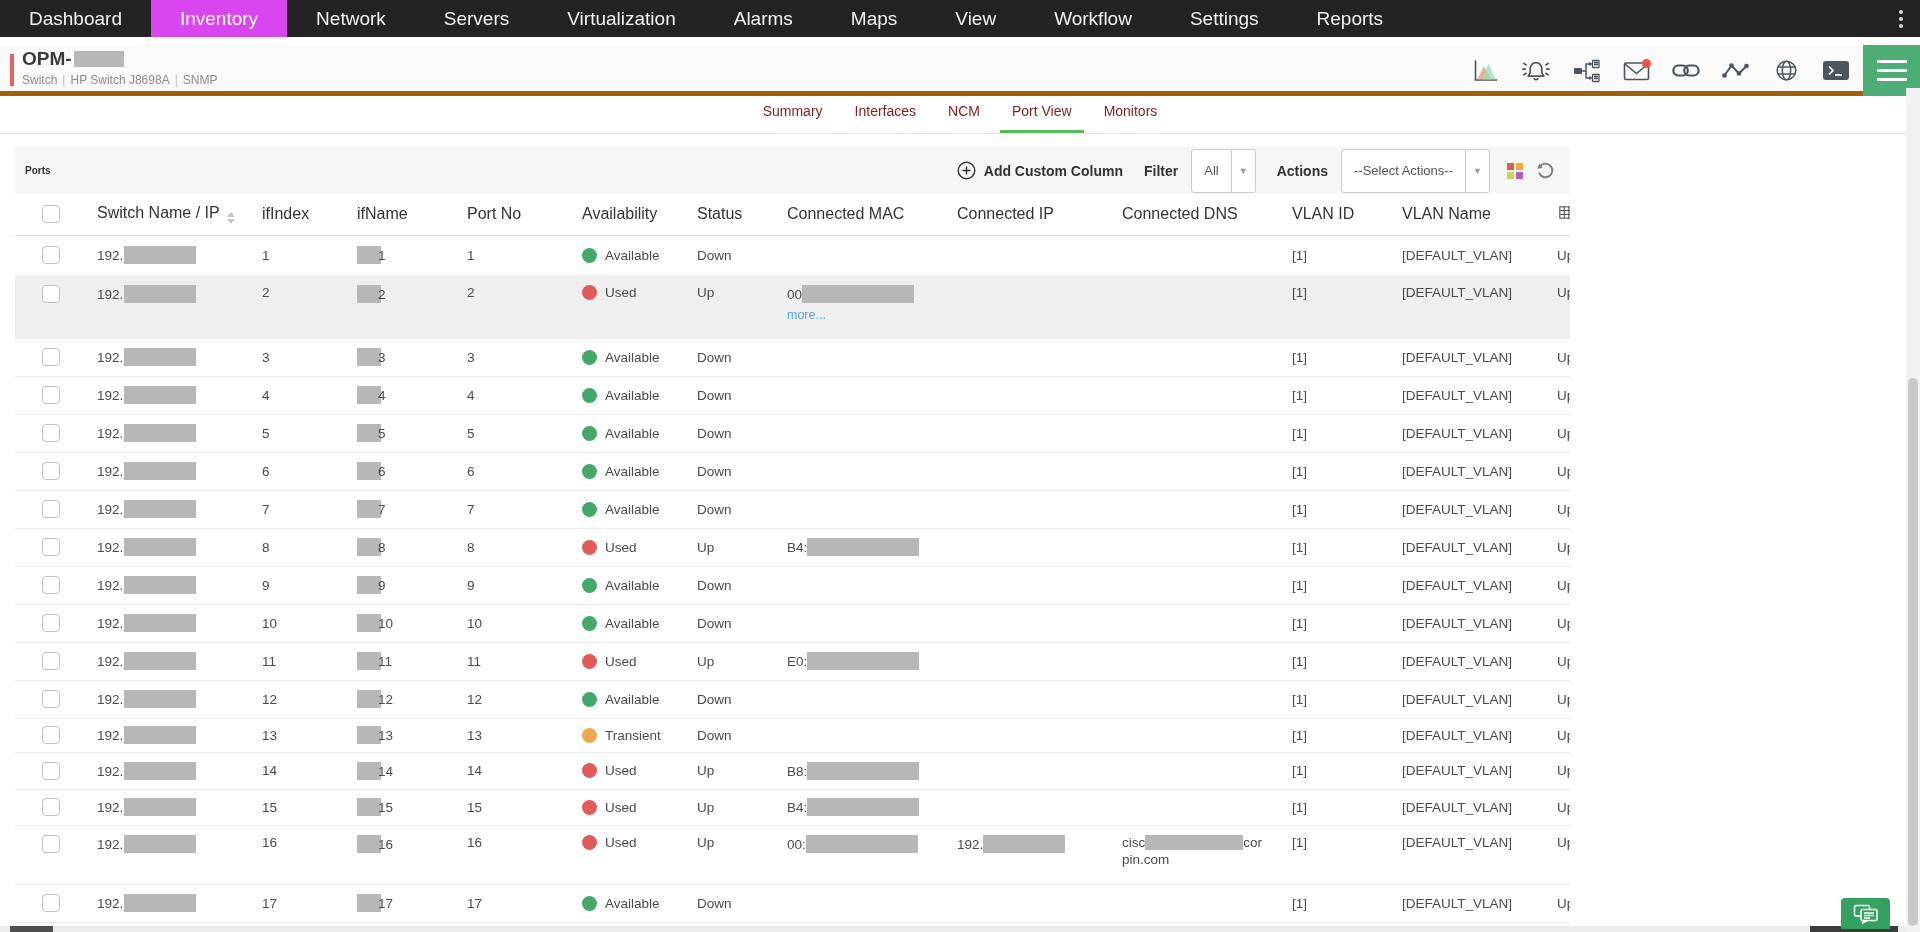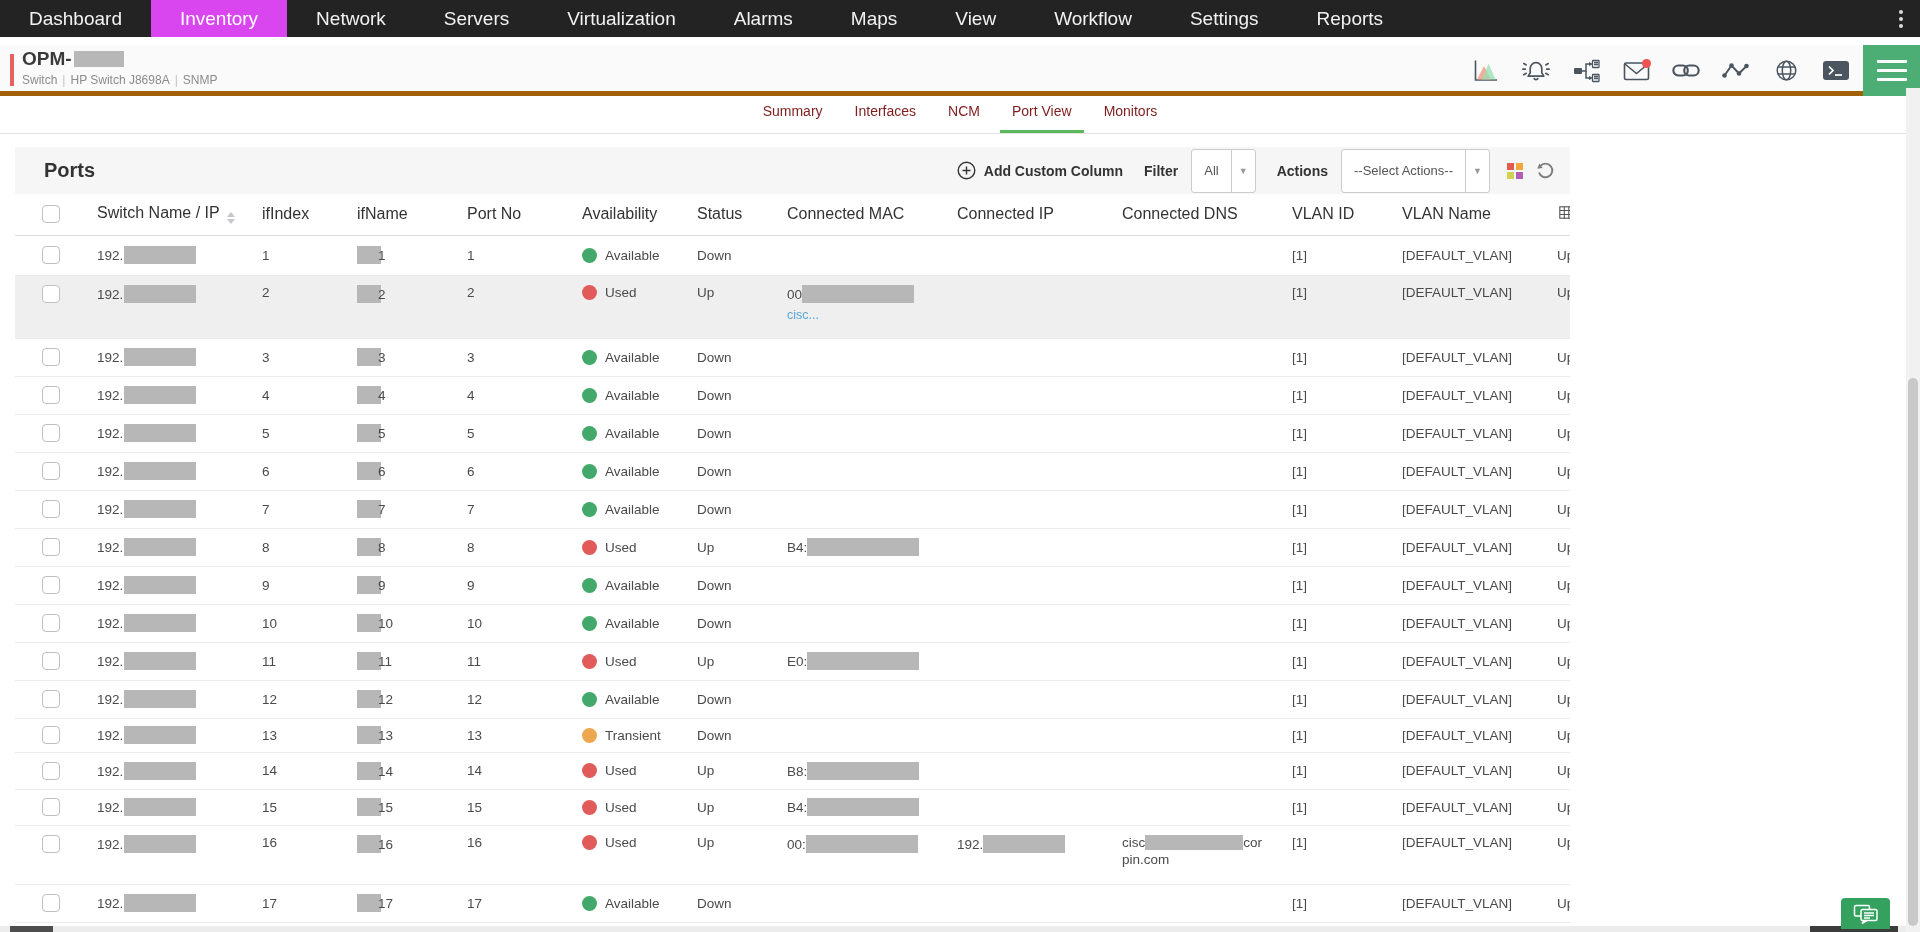--- a/index.html
+++ b/index.html
@@ -36,21 +36,21 @@
   
   .tabsbar { position:absolute; left:0; top:88px; width:1920px; height:46px;
              border-bottom:1px solid #e2e2e2; display:flex; justify-content:center; align-items:stretch; }
   .tab { font-size:14px; color:#7f1d1d; display:flex; align-items:center; margin:0 12px;
          padding:0 4px; cursor:pointer; position:relative; }
   .tab.active::after { content:""; position:absolute; left:-8px; right:-8px; bottom:0; height:3px; background:#5cb85c; }
 
   
   .panel { position:absolute; left:15px; top:147px; width:1555px; }
   .ports-head { height:47px; background:#f6f6f6; display:flex; align-items:center; }
-  .ports-title { font-size:20px; font-weight:700; color:#333; margin-left:29px; }
+  .ports-title { font-size:10px; font-weight:700; color:#333; margin-left:10px; }
   .toolbar { margin-left:auto; margin-right:16px; display:flex; align-items:center; gap:13px; }
   .addcol { display:flex; align-items:center; gap:8px; cursor:pointer; font-size:14px; font-weight:600; color:#333; }
   .tb-label { font-size:14px; font-weight:700; color:#333; margin-left:8px; }
   .dropdown { display:flex; align-items:stretch; height:44px; background:#fff; border:1px solid #ccc;
               border-radius:3px; cursor:pointer; }
   .dd-value { display:flex; align-items:center; padding:0 12px; font-size:13px; color:#555; white-space:nowrap; }
   .dd-arrow { width:24px; display:flex; align-items:center; justify-content:center;
               border-left:1px solid #ccc; color:#999; font-size:9px; }
   .palette { width:16px; height:16px; display:grid; grid-template-columns:7px 7px; grid-template-rows:7px 7px;
              gap:2px; cursor:pointer; margin-left:4px; }
@@ -323,21 +323,21 @@
             <div class="cb"></div>
           </td>
           <td><span>192.</span><span class="redact r-switch"></span></td>
           <td>2</td>
           <td><span class="redact r-ifname"></span><span class="ifn-sfx">2</span></td>
           <td>2</td>
           <td><span class="dot" style="background: rgb(226, 91, 91);"></span><span>Used</span></td>
           <td>Up</td>
           <td>
             <div><span>00</span><span class="redact r-mac"></span></div>
-            <span class="more-link">cisc...</span>
+            <span class="more-link">more...</span>
           </td>
           <td></td>
           <td></td>
           <td>[1]</td>
           <td>[DEFAULT_VLAN]</td>
           <td>Up</td>
         </tr>
         <tr style="height: 38px;">
           <td>
             <div class="cb"></div>

